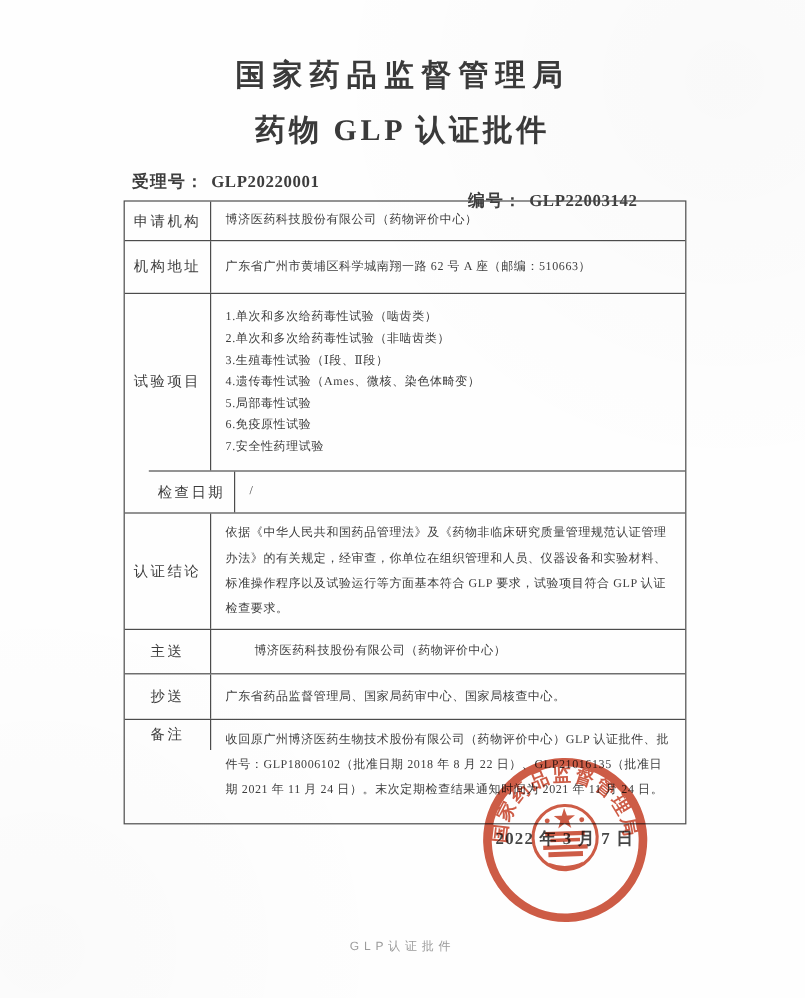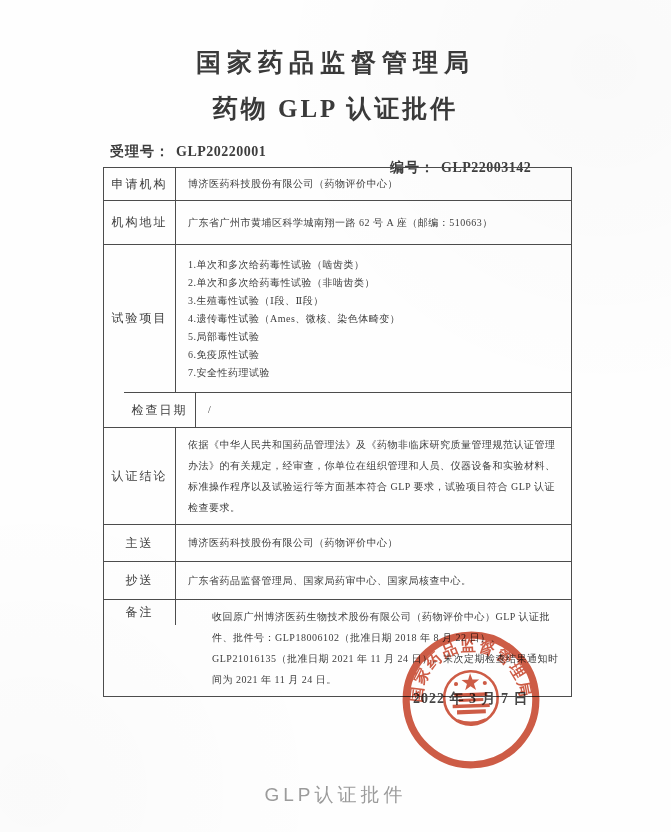--- a/index.html
+++ b/index.html
@@ -78,23 +78,23 @@
     display: flex;
     flex-direction: column;
     justify-content: center;
     letter-spacing: 0.5px;
   }
   .h-30 { min-height: 30px; }
   .h-44 { min-height: 44px; }
   .h-148 { min-height: 148px; }
   .h-35 { min-height: 35px; margin-left: 20px; }
   .h-90 { min-height: 90px; }
-  .h-37 { min-height: 37px; }
+  .h-37 { min-height: 37px; gap: 24px; }
   .h-38 { min-height: 38px; }
-  .h-87 { min-height: 87px; align-items: flex-start; gap: 24px; }
+  .h-87 { min-height: 87px; align-items: flex-start; }
   .h-87 .cell-label { padding-top: 4px; }
   .test-item { line-height: 18px; }
   .para { line-height: 21px; }
 
   .issue-date {
     position: absolute;
     left: 413px; top: 690px;
     font-size: 14px;
     font-weight: bold;
     letter-spacing: 1px;
@@ -107,21 +107,21 @@
     width: 144px; height: 144px;
     z-index: 3;
     mix-blend-mode: multiply;
     opacity: 0.88;
     transform: rotate(-2deg);
   }
   .footer-caption {
     position: absolute;
     top: 782px; left: 0; width: 100%;
     text-align: center;
-    font-size: 19px;
+    font-size: 10px;
     letter-spacing: 4px;
     color: #9b9b9b;
     font-family: "Liberation Sans", sans-serif;
   }
 </style>
 </head>
 <body>
 
 <div class="page">
 

